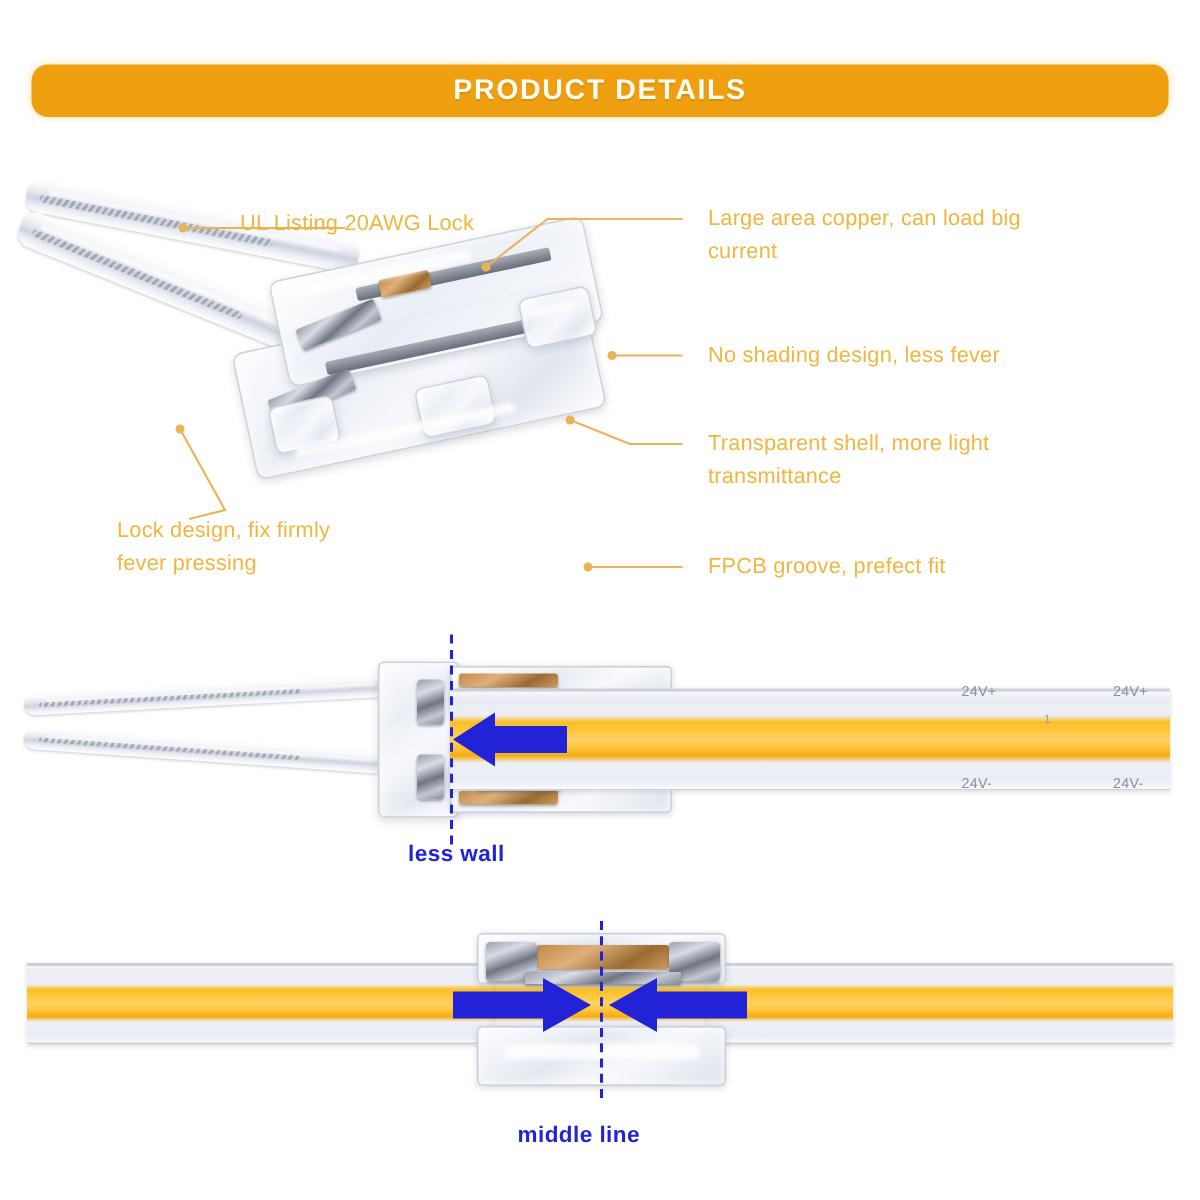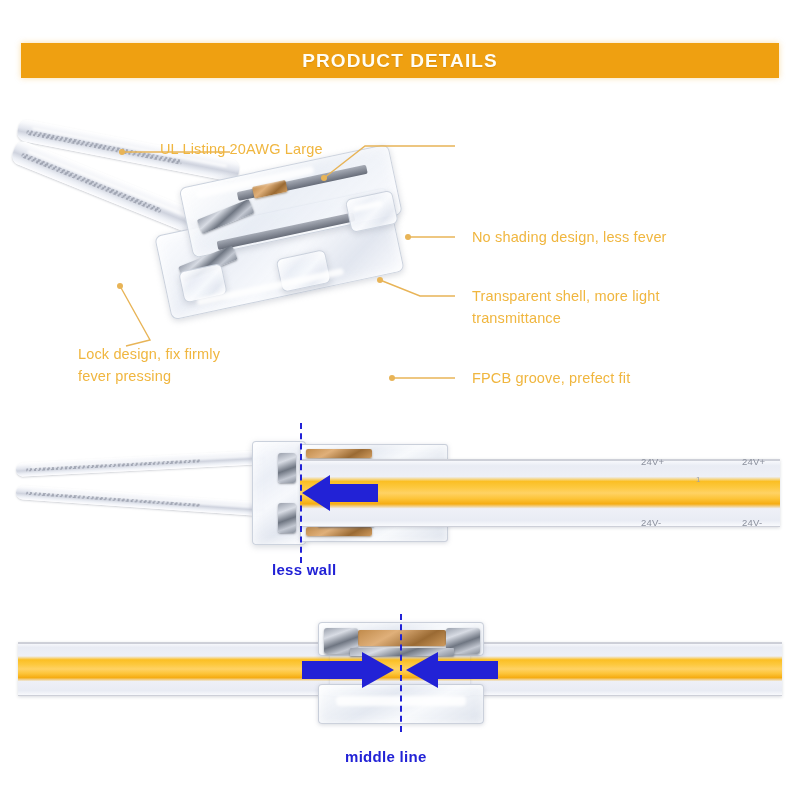--- a/index.html
+++ b/index.html
@@ -10,20 +10,21 @@
     overflow: hidden;
   }
   #stage { position: relative; width: 800px; height: 800px; background:#fff; }
 
   
   .banner {
     position: absolute; left: 21px; top: 43px; width: 758px; height: 35px;
     background: #efa011;
     display: flex; align-items: center; justify-content: center;
     box-shadow: 0 0 6px rgba(239,160,17,.35);
+    border-radius: 11px;
   }
   .banner-text {
     color: #fffdf4; font-weight: bold; font-size: 19px;
     letter-spacing: 1.1px; text-shadow: 0 1px 1px rgba(180,110,0,.35);
   }
 
   
   .callout {
     position: absolute;
     color: #f0b63f; font-size: 14.5px; line-height: 22px;
@@ -184,22 +185,24 @@
       <g fill="#e8b457">
         <circle cx="122" cy="62" r="3"></circle>
         <circle cx="324" cy="88" r="3"></circle>
         <circle cx="408" cy="147" r="3"></circle>
         <circle cx="380" cy="190" r="3"></circle>
         <circle cx="392" cy="288" r="3"></circle>
         <circle cx="120" cy="196" r="3"></circle>
       </g>
     </svg>
 
-    <div class="callout" style="left:160px; top:48px;">UL Listing 20AWG Large</div>
-
+    <div class="callout" style="left:160px; top:48px;">UL Listing 20AWG Lock</div>
+
+    <div class="callout" style="left:472px; top:45px; width:280px;">Large area copper, can load big
+current</div>
 
     <div class="callout" style="left:472px; top:136px; width:280px;">No shading design, less fever</div>
 
     <div class="callout" style="left:472px; top:195px; width:280px;">Transparent shell, more light
 transmittance</div>
 
     <div class="callout" style="left:472px; top:277px; width:280px;">FPCB groove, prefect fit</div>
 
     <div class="callout" style="left:78px; top:253px; width:260px;">Lock design, fix firmly
 fever pressing</div>

